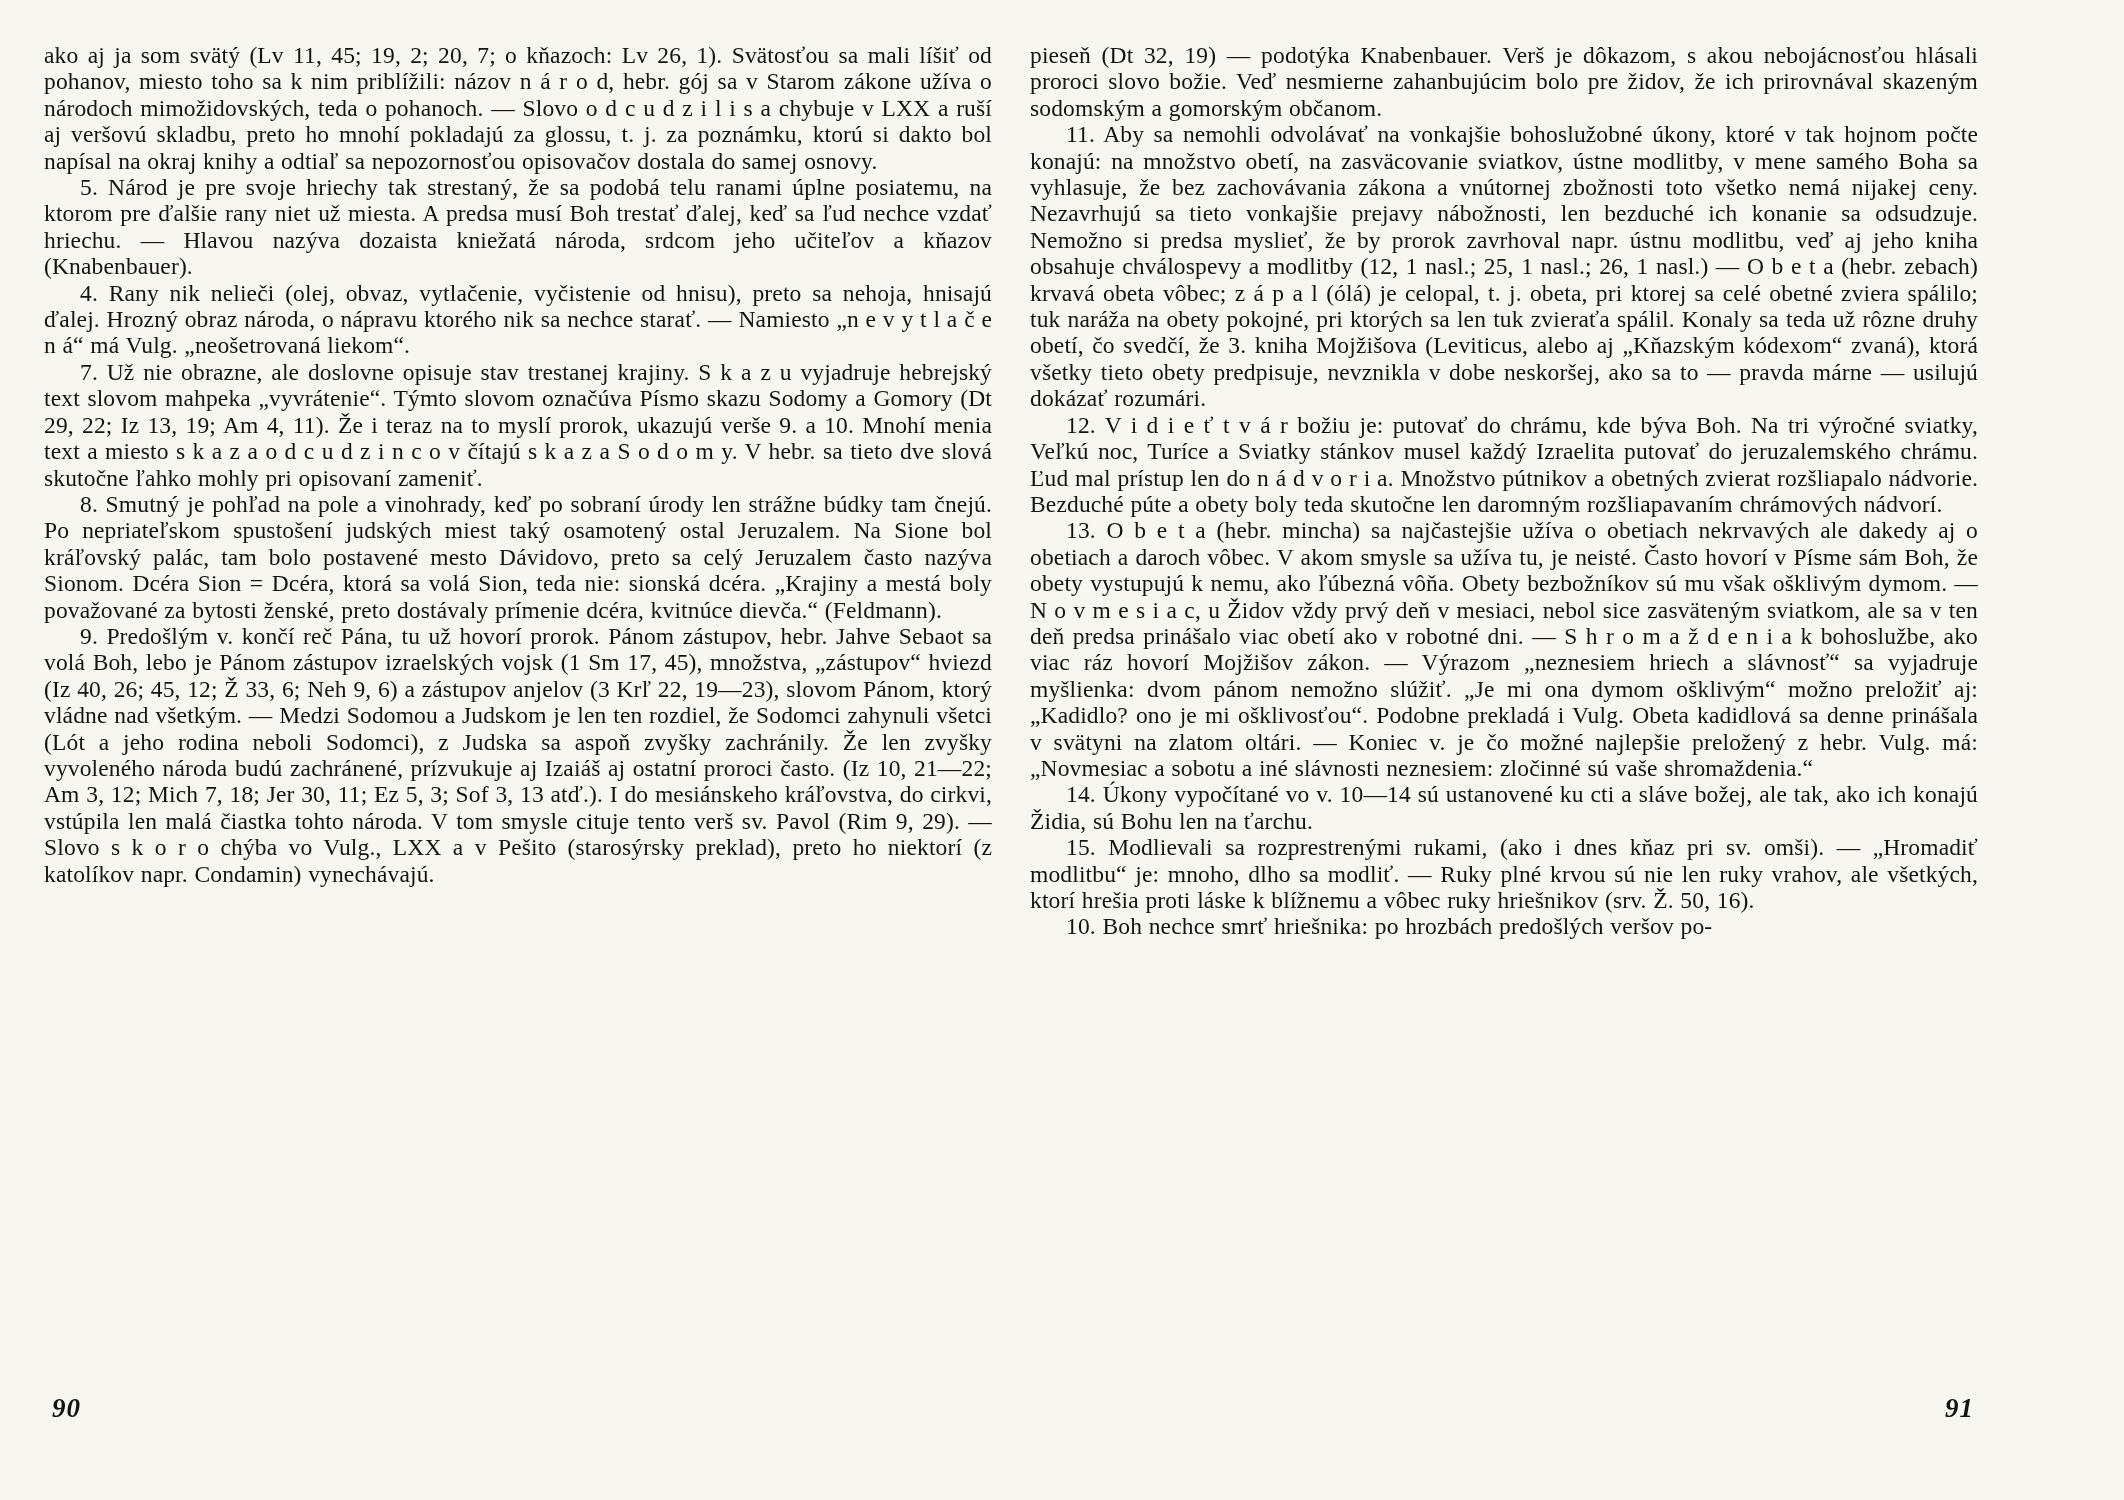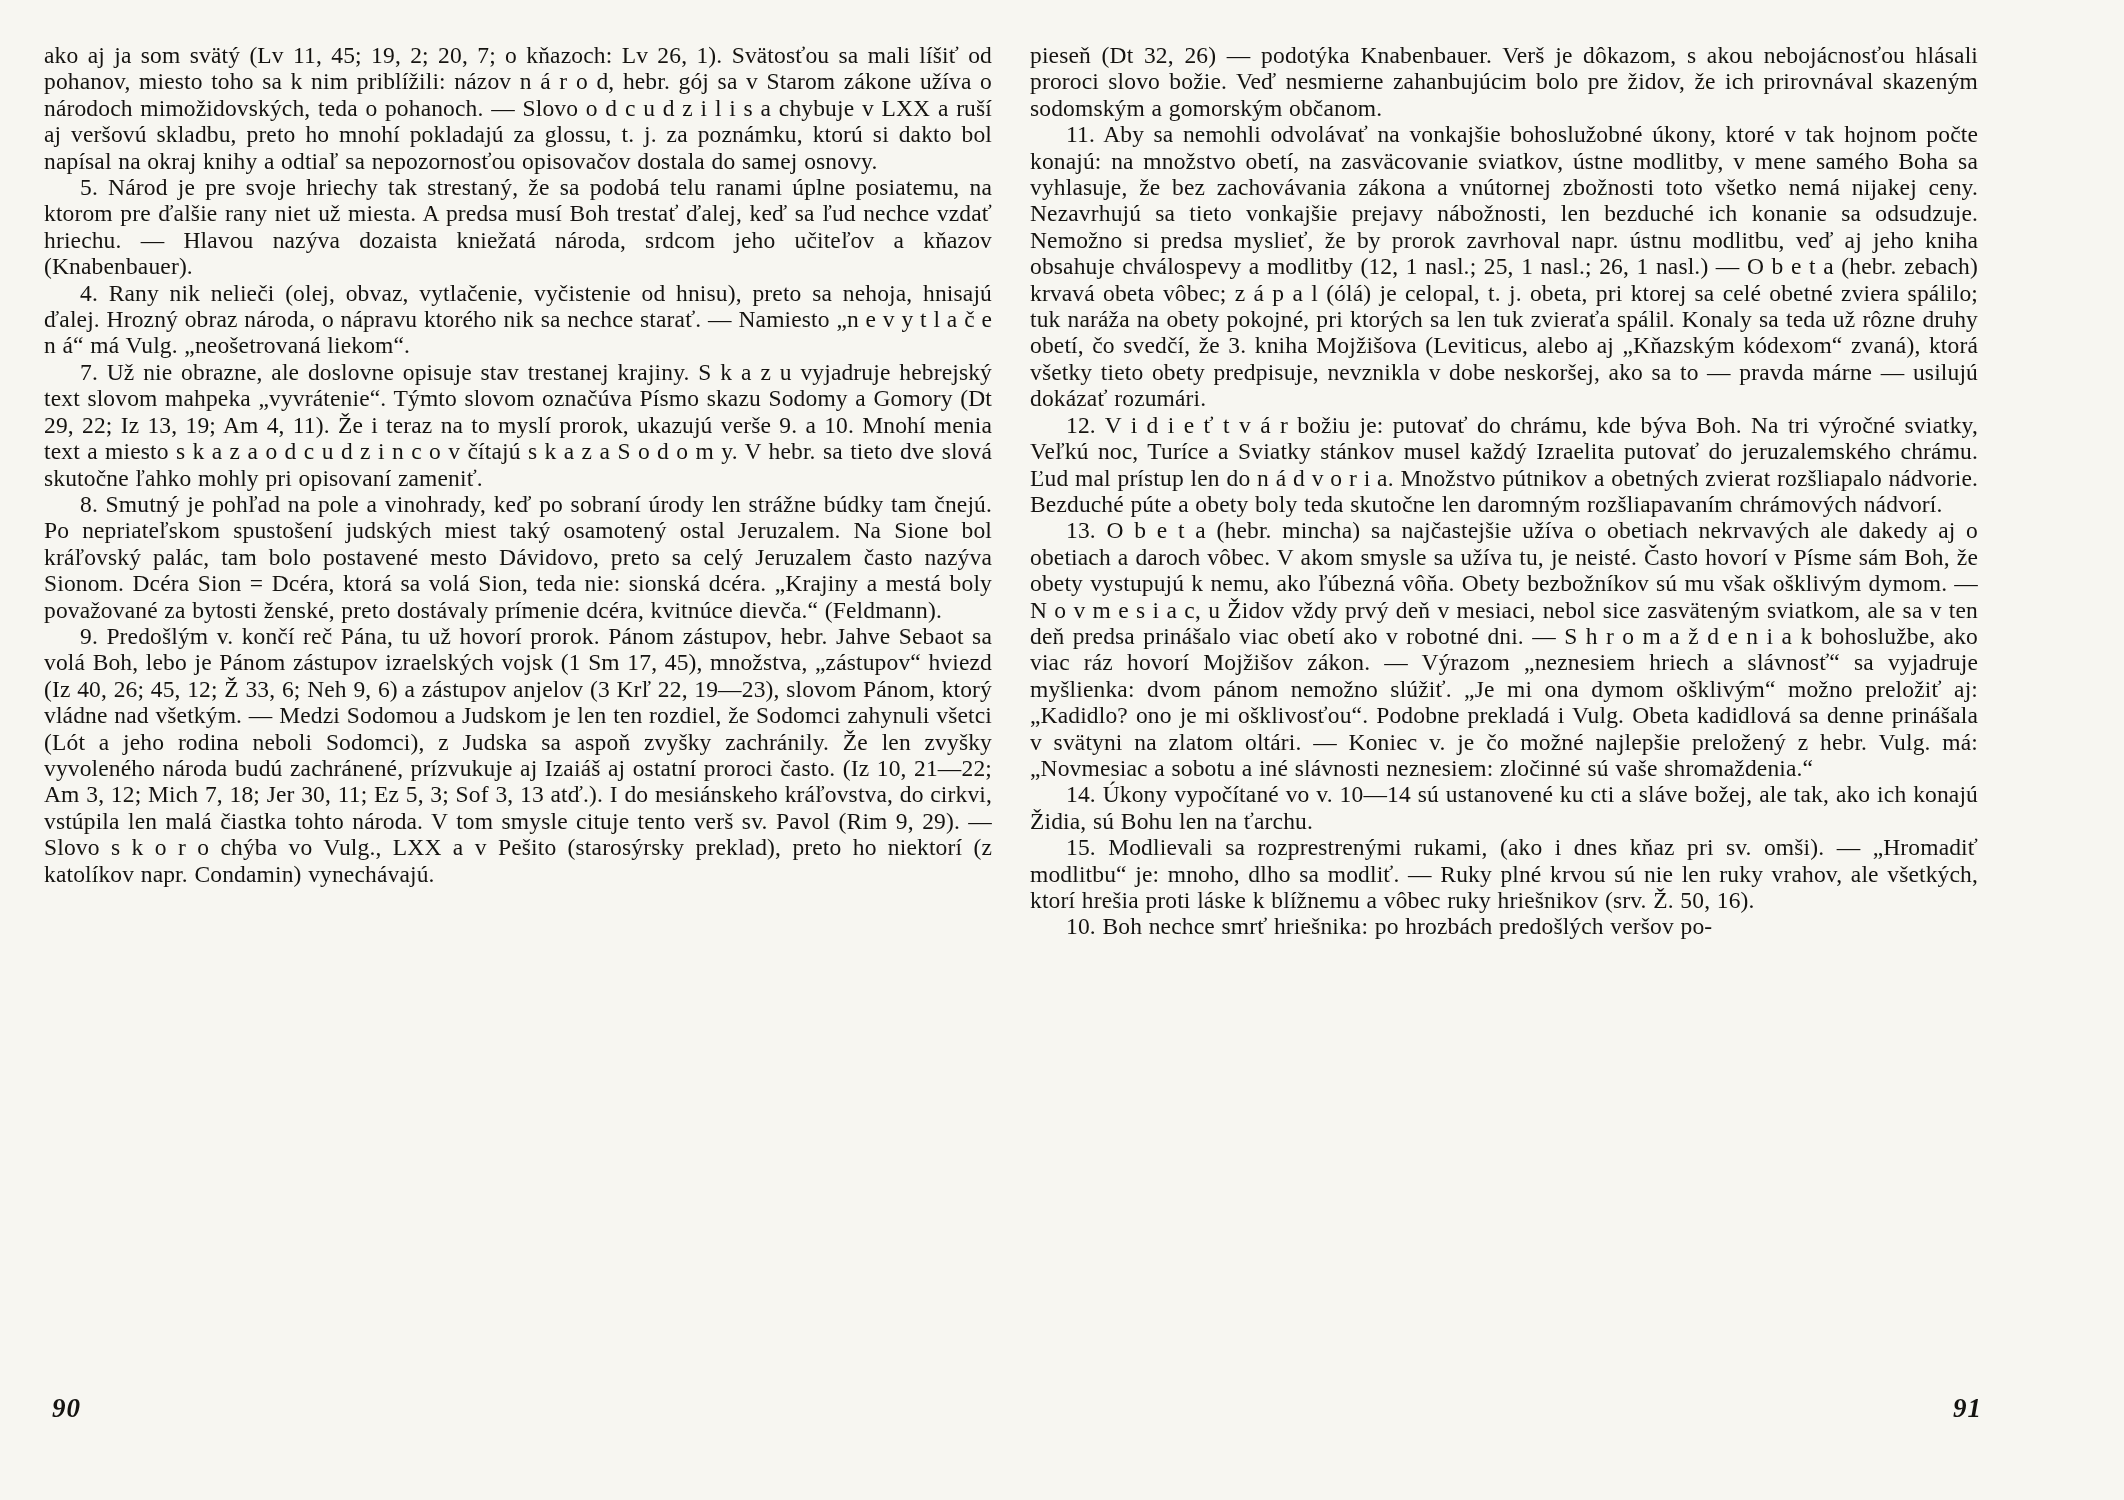--- a/index.html
+++ b/index.html
@@ -41,41 +41,41 @@
   }
   .page-number {
     position: absolute;
     bottom: 76px;
     font-size: 27px;
     font-style: italic;
     font-weight: bold;
     letter-spacing: 1px;
   }
   .page-number.left  { left: 52px; }
-  .page-number.right { right: 46px; font-family: Liberation Serif, serif; }
+  .page-number.right { right: 54px; font-family: Liberation Serif, serif; }
 </style>
 </head>
 <body>
 
 <div class="spread">
 
   <section class="page">
     <div class="text-block">
       <p class="continuation">ako aj ja som svätý (Lv 11, 45; 19, 2; 20, 7; o kňazoch: Lv 26, 1). Svätosťou sa mali líšiť od pohanov, miesto toho sa k nim priblížili: názov n á r o d, hebr. gój sa v Starom zákone užíva o národoch mimožidovských, teda o pohanoch. — Slovo o d c u d z i l i  s a chybuje v LXX a ruší aj veršovú skladbu, preto ho mnohí pokladajú za glossu, t. j. za poznámku, ktorú si dakto bol napísal na okraj knihy a odtiaľ sa nepozornosťou opisovačov dostala do samej osnovy.</p>
       <p>5. Národ je pre svoje hriechy tak strestaný, že sa podobá telu ranami úplne posiatemu, na ktorom pre ďalšie rany niet už miesta. A predsa musí Boh trestať ďalej, keď sa ľud nechce vzdať hriechu. — Hlavou nazýva dozaista kniežatá národa, srdcom jeho učiteľov a kňazov (Knabenbauer).</p>
       <p>4. Rany nik nelieči (olej, obvaz, vytlačenie, vyčistenie od hnisu), preto sa nehoja, hnisajú ďalej. Hrozný obraz národa, o nápravu ktorého nik sa nechce starať. — Namiesto „n e v y t l a č e n á“ má Vulg. „neošetrovaná liekom“.</p>
       <p>7. Už nie obrazne, ale doslovne opisuje stav trestanej krajiny. S k a z u vyjadruje hebrejský text slovom mahpeka „vyvrátenie“. Týmto slovom označúva Písmo skazu Sodomy a Gomory (Dt 29, 22; Iz 13, 19; Am 4, 11). Že i teraz na to myslí prorok, ukazujú verše 9. a 10. Mnohí menia text a miesto s k a z a  o d  c u d z i n c o v čítajú s k a z a  S o d o m y. V hebr. sa tieto dve slová skutočne ľahko mohly pri opisovaní zameniť.</p>
       <p>8. Smutný je pohľad na pole a vinohrady, keď po sobraní úrody len strážne búdky tam čnejú. Po nepriateľskom spustošení judských miest taký osamotený ostal Jeruzalem. Na Sione bol kráľovský palác, tam bolo postavené mesto Dávidovo, preto sa celý Jeruzalem často nazýva Sionom. Dcéra Sion = Dcéra, ktorá sa volá Sion, teda nie: sionská dcéra. „Krajiny a mestá boly považované za bytosti ženské, preto dostávaly prímenie dcéra, kvitnúce dievča.“ (Feldmann).</p>
       <p>9. Predošlým v. končí reč Pána, tu už hovorí prorok. Pánom zástupov, hebr. Jahve Sebaot sa volá Boh, lebo je Pánom zástupov izraelských vojsk (1 Sm 17, 45), množstva, „zástupov“ hviezd (Iz 40, 26; 45, 12; Ž 33, 6; Neh 9, 6) a zástupov anjelov (3 Krľ 22, 19—23), slovom Pánom, ktorý vládne nad všetkým. — Medzi Sodomou a Judskom je len ten rozdiel, že Sodomci zahynuli všetci (Lót a jeho rodina neboli Sodomci), z Judska sa aspoň zvyšky zachránily. Že len zvyšky vyvoleného národa budú zachránené, prízvukuje aj Izaiáš aj ostatní proroci často. (Iz 10, 21—22; Am 3, 12; Mich 7, 18; Jer 30, 11; Ez 5, 3; Sof 3, 13 atď.). I do mesiánskeho kráľovstva, do cirkvi, vstúpila len malá čiastka tohto národa. V tom smysle cituje tento verš sv. Pavol (Rim 9, 29). — Slovo s k o r o chýba vo Vulg., LXX a v Pešito (starosýrsky preklad), preto ho niektorí (z katolíkov napr. Condamin) vynechávajú.</p>
     </div>
   </section>
 
   <section class="page">
     <div class="text-block">
-      <p class="continuation">pieseň (Dt 32, 26) — podotýka Knabenbauer. Verš je dôkazom, s akou nebojácnosťou hlásali proroci slovo božie. Veď nesmierne zahanbujúcim bolo pre židov, že ich prirovnával skazeným sodomským a gomorským občanom.</p>
+      <p class="continuation">pieseň (Dt 32, 19) — podotýka Knabenbauer. Verš je dôkazom, s akou nebojácnosťou hlásali proroci slovo božie. Veď nesmierne zahanbujúcim bolo pre židov, že ich prirovnával skazeným sodomským a gomorským občanom.</p>
       <p>11. Aby sa nemohli odvolávať na vonkajšie bohoslužobné úkony, ktoré v tak hojnom počte konajú: na množstvo obetí, na zasväcovanie sviatkov, ústne modlitby, v mene samého Boha sa vyhlasuje, že bez zachovávania zákona a vnútornej zbožnosti toto všetko nemá nijakej ceny. Nezavrhujú sa tieto vonkajšie prejavy nábožnosti, len bezduché ich konanie sa odsudzuje. Nemožno si predsa myslieť, že by prorok zavrhoval napr. ústnu modlitbu, veď aj jeho kniha obsahuje chválospevy a modlitby (12, 1 nasl.; 25, 1 nasl.; 26, 1 nasl.) — O b e t a (hebr. zebach) krvavá obeta vôbec; z á p a l (ólá) je celopal, t. j. obeta, pri ktorej sa celé obetné zviera spálilo; tuk naráža na obety pokojné, pri ktorých sa len tuk zvieraťa spálil. Konaly sa teda už rôzne druhy obetí, čo svedčí, že 3. kniha Mojžišova (Leviticus, alebo aj „Kňazským kódexom“ zvaná), ktorá všetky tieto obety predpisuje, nevznikla v dobe neskoršej, ako sa to — pravda márne — usilujú dokázať rozumári.</p>
       <p>12. V i d i e ť  t v á r božiu je: putovať do chrámu, kde býva Boh. Na tri výročné sviatky, Veľkú noc, Turíce a Sviatky stánkov musel každý Izraelita putovať do jeruzalemského chrámu. Ľud mal prístup len do n á d v o r i a. Množstvo pútnikov a obetných zvierat rozšliapalo nádvorie. Bezduché púte a obety boly teda skutočne len daromným rozšliapavaním chrámových nádvorí.</p>
       <p>13. O b e t a (hebr. mincha) sa najčastejšie užíva o obetiach nekrvavých ale dakedy aj o obetiach a daroch vôbec. V akom smysle sa užíva tu, je neisté. Často hovorí v Písme sám Boh, že obety vystupujú k nemu, ako ľúbezná vôňa. Obety bezbožníkov sú mu však ošklivým dymom. — N o v m e s i a c, u Židov vždy prvý deň v mesiaci, nebol sice zasväteným sviatkom, ale sa v ten deň predsa prinášalo viac obetí ako v robotné dni. — S h r o m a ž d e n i a k bohoslužbe, ako viac ráz hovorí Mojžišov zákon. — Výrazom „neznesiem hriech a slávnosť“ sa vyjadruje myšlienka: dvom pánom nemožno slúžiť. „Je mi ona dymom ošklivým“ možno preložiť aj: „Kadidlo? ono je mi ošklivosťou“. Podobne prekladá i Vulg. Obeta kadidlová sa denne prinášala v svätyni na zlatom oltári. — Koniec v. je čo možné najlepšie preložený z hebr. Vulg. má: „Novmesiac a sobotu a iné slávnosti neznesiem: zločinné sú vaše shromaždenia.“</p>
       <p>14. Úkony vypočítané vo v. 10—14 sú ustanovené ku cti a sláve božej, ale tak, ako ich konajú Židia, sú Bohu len na ťarchu.</p>
       <p>15. Modlievali sa rozprestrenými rukami, (ako i dnes kňaz pri sv. omši). — „Hromadiť modlitbu“ je: mnoho, dlho sa modliť. — Ruky plné krvou sú nie len ruky vrahov, ale všetkých, ktorí hrešia proti láske k blížnemu a vôbec ruky hriešnikov (srv. Ž. 50, 16).</p>
       <p>10. Boh nechce smrť hriešnika: po hrozbách predošlých veršov po-</p>
     </div>
   </section>
 
   <div class="page-number left">90</div>

